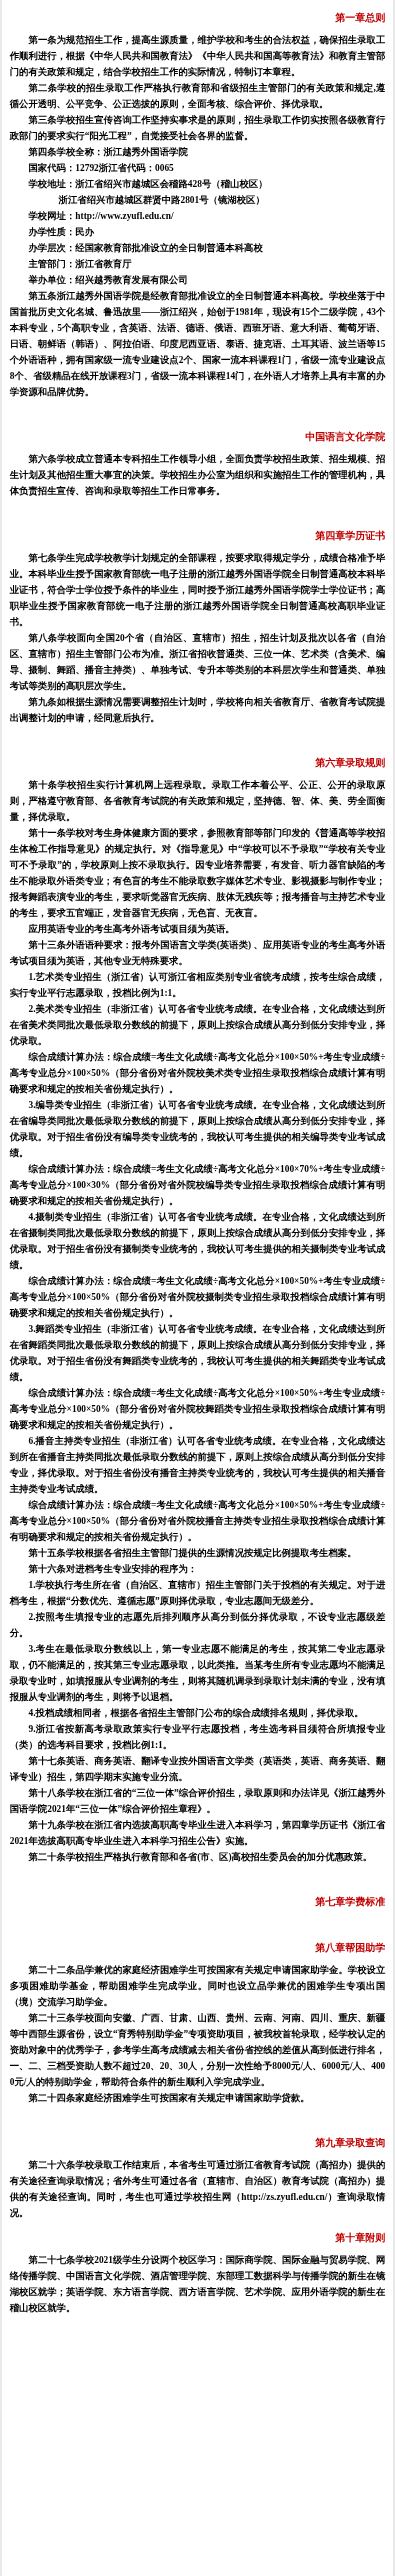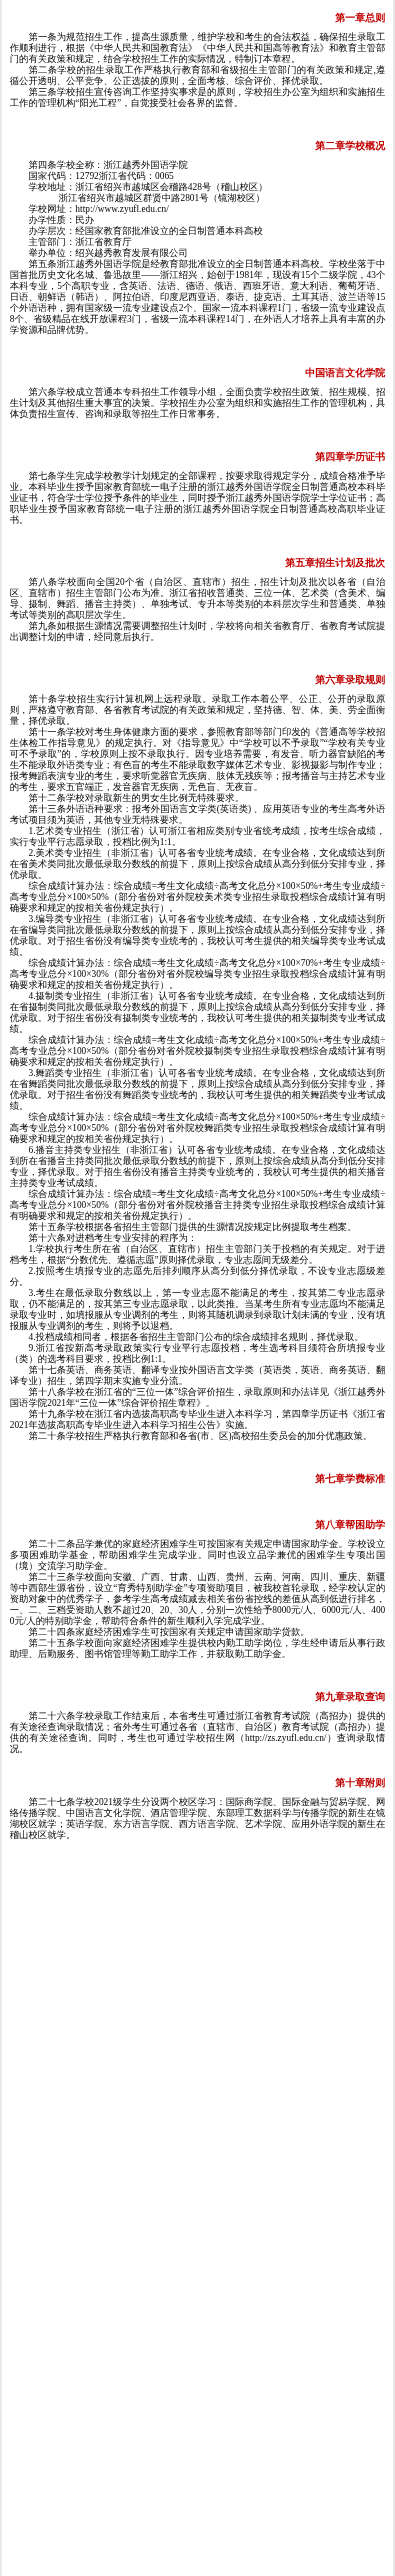--- a/index.html
+++ b/index.html
@@ -24,73 +24,72 @@
   }
   .chapter-heading{
     text-align:right;
     color:var(--heading);
     font-size:10px;
     font-weight:bold;
     margin:29px 0 5.5px 0;
     line-height:16.6px;
   }
   section:first-child .chapter-heading{margin-top:1.1px;}
-  .chapter-heading.tight{margin-top:20px;}
+  .chapter-heading.tight{margin-top:9px;}
   p.para{
     margin:0;
     font-size:9.4px;
-    line-height:11px;
+    line-height:16px;
     text-align:justify;
     word-break:break-all;
+    font-weight:bold;
   }
   p.para.first{text-indent:2em;}
   p.para.deep{text-indent:5.2em;}
 </style>
 </head>
 <body>
 
 <div class="paper">
   <div>
       <section>
         <h2 class="chapter-heading">第一章总则</h2>
         <p class="para first">第一条为规范招生工作，提高生源质量，维护学校和考生的合法权益，确保招生录取工作顺利进行，根据《中华人民共和国教育法》《中华人民共和国高等教育法》和教育主管部门的有关政策和规定，结合学校招生工作的实际情况，特制订本章程。</p>
         <p class="para first">第二条学校的招生录取工作严格执行教育部和省级招生主管部门的有关政策和规定,遵循公开透明、公平竞争、公正选拔的原则，全面考核、综合评价、择优录取。</p>
-        <p class="para first">第三条学校招生宣传咨询工作坚持实事求是的原则，学校招生办公室为组织和实施招生工作的管理机构“阳光工程”，自觉接受社会各界的监督。</p>
+        <p class="para first">第三条学校招生宣传咨询工作坚持实事求是的原则，招生录取工作切实按照各级教育行政部门的要求实行“阳光工程”，自觉接受社会各界的监督。</p>
       </section>
       <section>
-        <h2 class="chapter-heading">第二章学校概况</h2>
         <p class="para first">第四条学校全称：浙江越秀外国语学院</p>
         <p class="para first">国家代码：12792浙江省代码：0065</p>
         <p class="para first">学校地址：浙江省绍兴市越城区会稽路428号（稽山校区）</p>
         <p class="para deep">浙江省绍兴市越城区群贤中路2801号（镜湖校区）</p>
         <p class="para first">学校网址：http://www.zyufl.edu.cn/</p>
         <p class="para first">办学性质：民办</p>
         <p class="para first">办学层次：经国家教育部批准设立的全日制普通本科高校</p>
         <p class="para first">主管部门：浙江省教育厅</p>
         <p class="para first">举办单位：绍兴越秀教育发展有限公司</p>
         <p class="para first">第五条浙江越秀外国语学院是经教育部批准设立的全日制普通本科高校。学校坐落于中国首批历史文化名城、鲁迅故里——浙江绍兴，始创于1981年，现设有15个二级学院，43个本科专业，5个高职专业，含英语、法语、德语、俄语、西班牙语、意大利语、葡萄牙语、日语、朝鲜语（韩语）、阿拉伯语、印度尼西亚语、泰语、捷克语、土耳其语、波兰语等15个外语语种，拥有国家级一流专业建设点2个、国家一流本科课程1门，省级一流专业建设点8个、省级精品在线开放课程3门，省级一流本科课程14门，在外语人才培养上具有丰富的办学资源和品牌优势。</p>
       </section>
       <section>
         <h2 class="chapter-heading">中国语言文化学院</h2>
         <p class="para first">第六条学校成立普通本专科招生工作领导小组，全面负责学校招生政策、招生规模、招生计划及其他招生重大事宜的决策。学校招生办公室为组织和实施招生工作的管理机构，具体负责招生宣传、咨询和录取等招生工作日常事务。</p>
       </section>
       <section>
         <h2 class="chapter-heading">第四章学历证书</h2>
         <p class="para first">第七条学生完成学校教学计划规定的全部课程，按要求取得规定学分，成绩合格准予毕业。本科毕业生授予国家教育部统一电子注册的浙江越秀外国语学院全日制普通高校本科毕业证书，符合学士学位授予条件的毕业生，同时授予浙江越秀外国语学院学士学位证书；高职毕业生授予国家教育部统一电子注册的浙江越秀外国语学院全日制普通高校高职毕业证书。</p>
       </section>
       <section>
-        <h2 class="chapter-heading">第五章招生计划及批次</h2>
         <p class="para first">第八条学校面向全国20个省（自治区、直辖市）招生，招生计划及批次以各省（自治区、直辖市）招生主管部门公布为准。浙江省招收普通类、三位一体、艺术类（含美术、编导、摄制、舞蹈、播音主持类）、单独考试、专升本等类别的本科层次学生和普通类、单独考试等类别的高职层次学生。</p>
         <p class="para first">第九条如根据生源情况需要调整招生计划时，学校将向相关省教育厅、省教育考试院提出调整计划的申请，经同意后执行。</p>
       </section>
       <section>
         <h2 class="chapter-heading">第六章录取规则</h2>
         <p class="para first">第十条学校招生实行计算机网上远程录取。录取工作本着公平、公正、公开的录取原则，严格遵守教育部、各省教育考试院的有关政策和规定，坚持德、智、体、美、劳全面衡量，择优录取。</p>
         <p class="para first">第十一条学校对考生身体健康方面的要求，参照教育部等部门印发的《普通高等学校招生体检工作指导意见》的规定执行。对《指导意见》中“学校可以不予录取”“学校有关专业可不予录取”的，学校原则上按不录取执行。因专业培养需要，有发音、听力器官缺陷的考生不能录取外语类专业；有色盲的考生不能录取数字媒体艺术专业、影视摄影与制作专业；报考舞蹈表演专业的考生，要求听觉器官无疾病、肢体无残疾等；报考播音与主持艺术专业的考生，要求五官端正，发音器官无疾病，无色盲、无夜盲。</p>
-        <p class="para first">第十二条学校对录取新生的男女生比例无特殊要求。</p>
+        <p class="para first">应用英语专业的考生高考外语考试项目须为英语。</p>
         <p class="para first">第十三条外语语种要求：报考外国语言文学类(英语类) 、应用英语专业的考生高考外语考试项目须为英语，其他专业无特殊要求。</p>
         <p class="para first">1.艺术类专业招生（浙江省）认可浙江省相应类别专业省统考成绩，按考生综合成绩，实行专业平行志愿录取，投档比例为1:1。</p>
         <p class="para first">2.美术类专业招生（非浙江省）认可各省专业统考成绩。在专业合格，文化成绩达到所在省美术类同批次最低录取分数线的前提下，原则上按综合成绩从高分到低分安排专业，择优录取。</p>
         <p class="para first">综合成绩计算办法：综合成绩=考生文化成绩÷高考文化总分×100×50%+考生专业成绩÷高考专业总分×100×50%（部分省份对省外院校美术类专业招生录取投档综合成绩计算有明确要求和规定的按相关省份规定执行）。</p>
         <p class="para first">3.编导类专业招生（非浙江省）认可各省专业统考成绩。在专业合格，文化成绩达到所在省编导类同批次最低录取分数线的前提下，原则上按综合成绩从高分到低分安排专业，择优录取。对于招生省份没有编导类专业统考的，我校认可考生提供的相关编导类专业考试成绩。</p>
         <p class="para first">综合成绩计算办法：综合成绩=考生文化成绩÷高考文化总分×100×70%+考生专业成绩÷高考专业总分×100×30%（部分省份对省外院校编导类专业招生录取投档综合成绩计算有明确要求和规定的按相关省份规定执行）。</p>
         <p class="para first">4.摄制类专业招生（非浙江省）认可各省专业统考成绩。在专业合格，文化成绩达到所在省摄制类同批次最低录取分数线的前提下，原则上按综合成绩从高分到低分安排专业，择优录取。对于招生省份没有摄制类专业统考的，我校认可考生提供的相关摄制类专业考试成绩。</p>
         <p class="para first">综合成绩计算办法：综合成绩=考生文化成绩÷高考文化总分×100×50%+考生专业成绩÷高考专业总分×100×50%（部分省份对省外院校摄制类专业招生录取投档综合成绩计算有明确要求和规定的按相关省份规定执行）。</p>
         <p class="para first">3.舞蹈类专业招生（非浙江省）认可各省专业统考成绩。在专业合格，文化成绩达到所在省舞蹈类同批次最低录取分数线的前提下，原则上按综合成绩从高分到低分安排专业，择优录取。对于招生省份没有舞蹈类专业统考的，我校认可考生提供的相关舞蹈类专业考试成绩。</p>
         <p class="para first">综合成绩计算办法：综合成绩=考生文化成绩÷高考文化总分×100×50%+考生专业成绩÷高考专业总分×100×50%（部分省份对省外院校舞蹈类专业招生录取投档综合成绩计算有明确要求和规定的按相关省份规定执行）。</p>
@@ -109,21 +108,20 @@
         <p class="para first">第二十条学校招生严格执行教育部和各省(市、区)高校招生委员会的加分优惠政策。</p>
       </section>
       <section>
         <h2 class="chapter-heading">第七章学费标准</h2>
       </section>
       <section>
         <h2 class="chapter-heading">第八章帮困助学</h2>
         <p class="para first">第二十二条品学兼优的家庭经济困难学生可按国家有关规定申请国家助学金。学校设立多项困难助学基金，帮助困难学生完成学业。同时也设立品学兼优的困难学生专项出国（境）交流学习助学金。</p>
         <p class="para first">第二十三条学校面向安徽、广西、甘肃、山西、贵州、云南、河南、四川、重庆、新疆等中西部生源省份，设立“育秀特别助学金”专项资助项目，被我校首轮录取，经学校认定的资助对象中的优秀学子，参考学生高考成绩减去相关省份省控线的差值从高到低进行排名，一、二、三档受资助人数不超过20、20、30人，分别一次性给予8000元/人、6000元/人、4000元/人的特别助学金，帮助符合条件的新生顺利入学完成学业。</p>
         <p class="para first">第二十四条家庭经济困难学生可按国家有关规定申请国家助学贷款。</p>
-        <p class="para first">第二十五条学校面向家庭经济困难学生提供校内勤工助学岗位，学生经申请后从事行政助理、后勤服务、图书馆管理等勤工助学工作，并获取勤工助学金。</p>
       </section>
       <section>
         <h2 class="chapter-heading">第九章录取查询</h2>
         <p class="para first">第二十六条学校录取工作结束后，本省考生可通过浙江省教育考试院（高招办）提供的有关途径查询录取情况；省外考生可通过各省（直辖市、自治区）教育考试院（高招办）提供的有关途径查询。同时，考生也可通过学校招生网（http://zs.zyufl.edu.cn/）查询录取情况。</p>
       </section>
       <section>
         <h2 class="chapter-heading tight">第十章附则</h2>
         <p class="para first">第二十七条学校2021级学生分设两个校区学习：国际商学院、国际金融与贸易学院、网络传播学院、中国语言文化学院、酒店管理学院、东部理工数据科学与传播学院的新生在镜湖校区就学；英语学院、东方语言学院、西方语言学院、艺术学院、应用外语学院的新生在稽山校区就学。</p>
       </section>
     </div>

